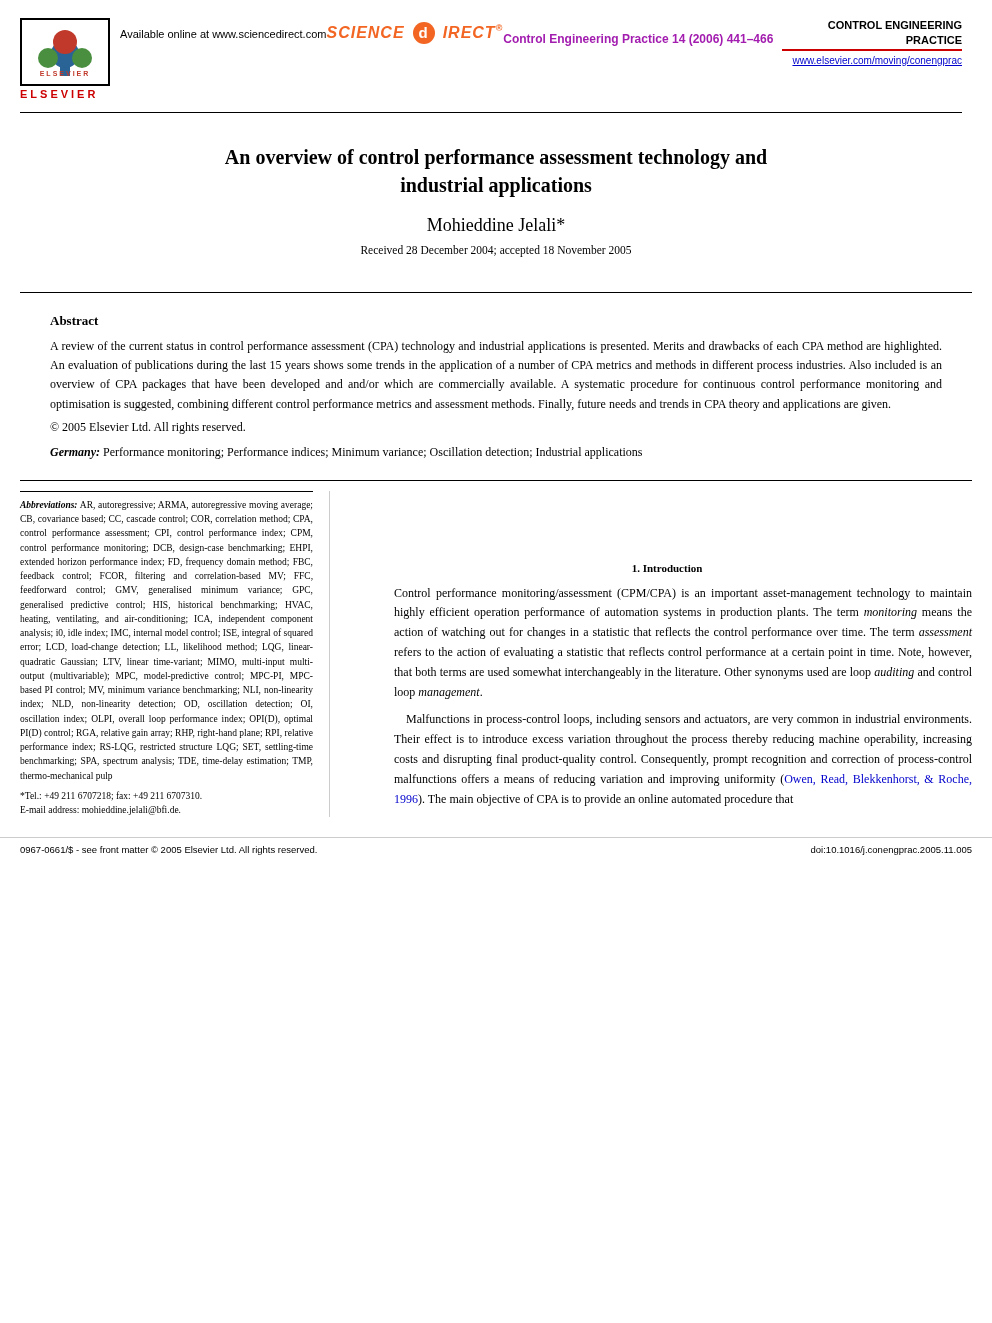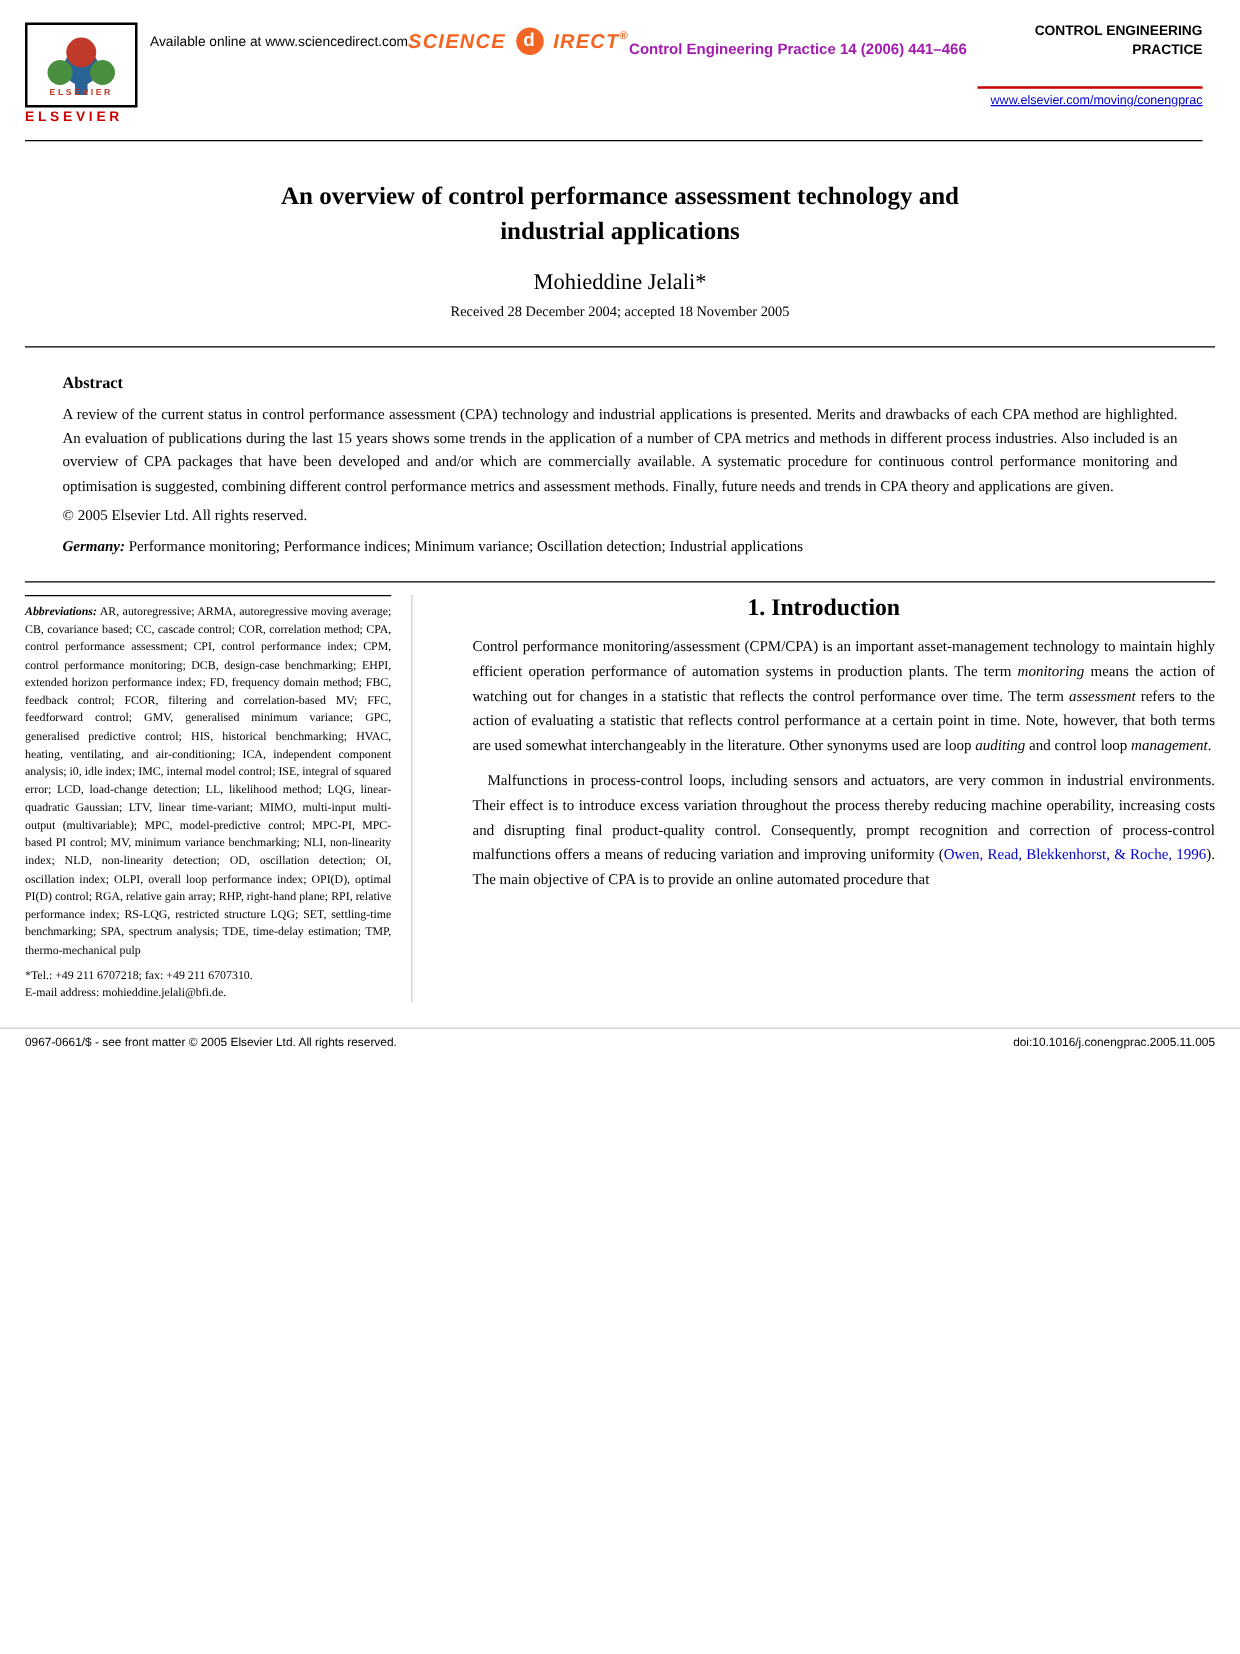--- a/index.html
+++ b/index.html
@@ -95,21 +95,21 @@
     }
 
     .journal-name-right {
       font-family: Arial, sans-serif;
       font-size: 11px;
       font-weight: bold;
       color: #000;
       text-align: right;
       line-height: 1.4;
       border-bottom: 2px solid #c00;
-      padding-bottom: 20px;
+      padding-bottom: 0;
       margin-bottom: 4px;
     }
 
     .journal-url {
       font-family: Arial, sans-serif;
       font-size: 10px;
       color: #0000cc;
       text-decoration: underline;
       text-align: right;
     }
@@ -141,21 +141,21 @@
 
     .author-affiliation {
       font-size: 11px;
       font-style: italic;
       line-height: 1.5;
       margin-bottom: 8px;
     }
 
     .received-date {
       font-size: 11.5px;
-      margin-bottom: 1px;
+      margin-bottom: 16px;
     }
 
     
     .section-divider {
       border: none;
       border-top: 1px solid #000;
       margin: 10px 20px;
     }
 
     
@@ -185,23 +185,24 @@
     }
 
     .keywords-line em {
       font-weight: bold;
       font-style: italic;
     }
 
     
     .two-col {
       display: flex;
-      gap: 0;
+      gap: 16px;
       padding: 0 20px;
       margin-top: 10px;
+      align-items: flex-end;
     }
 
     .col-left {
       width: 310px;
       flex-shrink: 0;
       padding-right: 16px;
       border-right: 1px solid #ccc;
     }
 
     .col-right {
@@ -224,21 +225,21 @@
     }
 
     .footnote-contact {
       margin-top: 6px;
       font-size: 9.5px;
       line-height: 1.5;
     }
 
     
     .section-heading {
-      font-size: 19px;
+      font-size: 11px;
       font-weight: bold;
       text-align: center;
       margin-bottom: 10px;
     }
 
     .body-text {
       font-size: 12px;
       line-height: 1.65;
       text-align: justify;
     }

